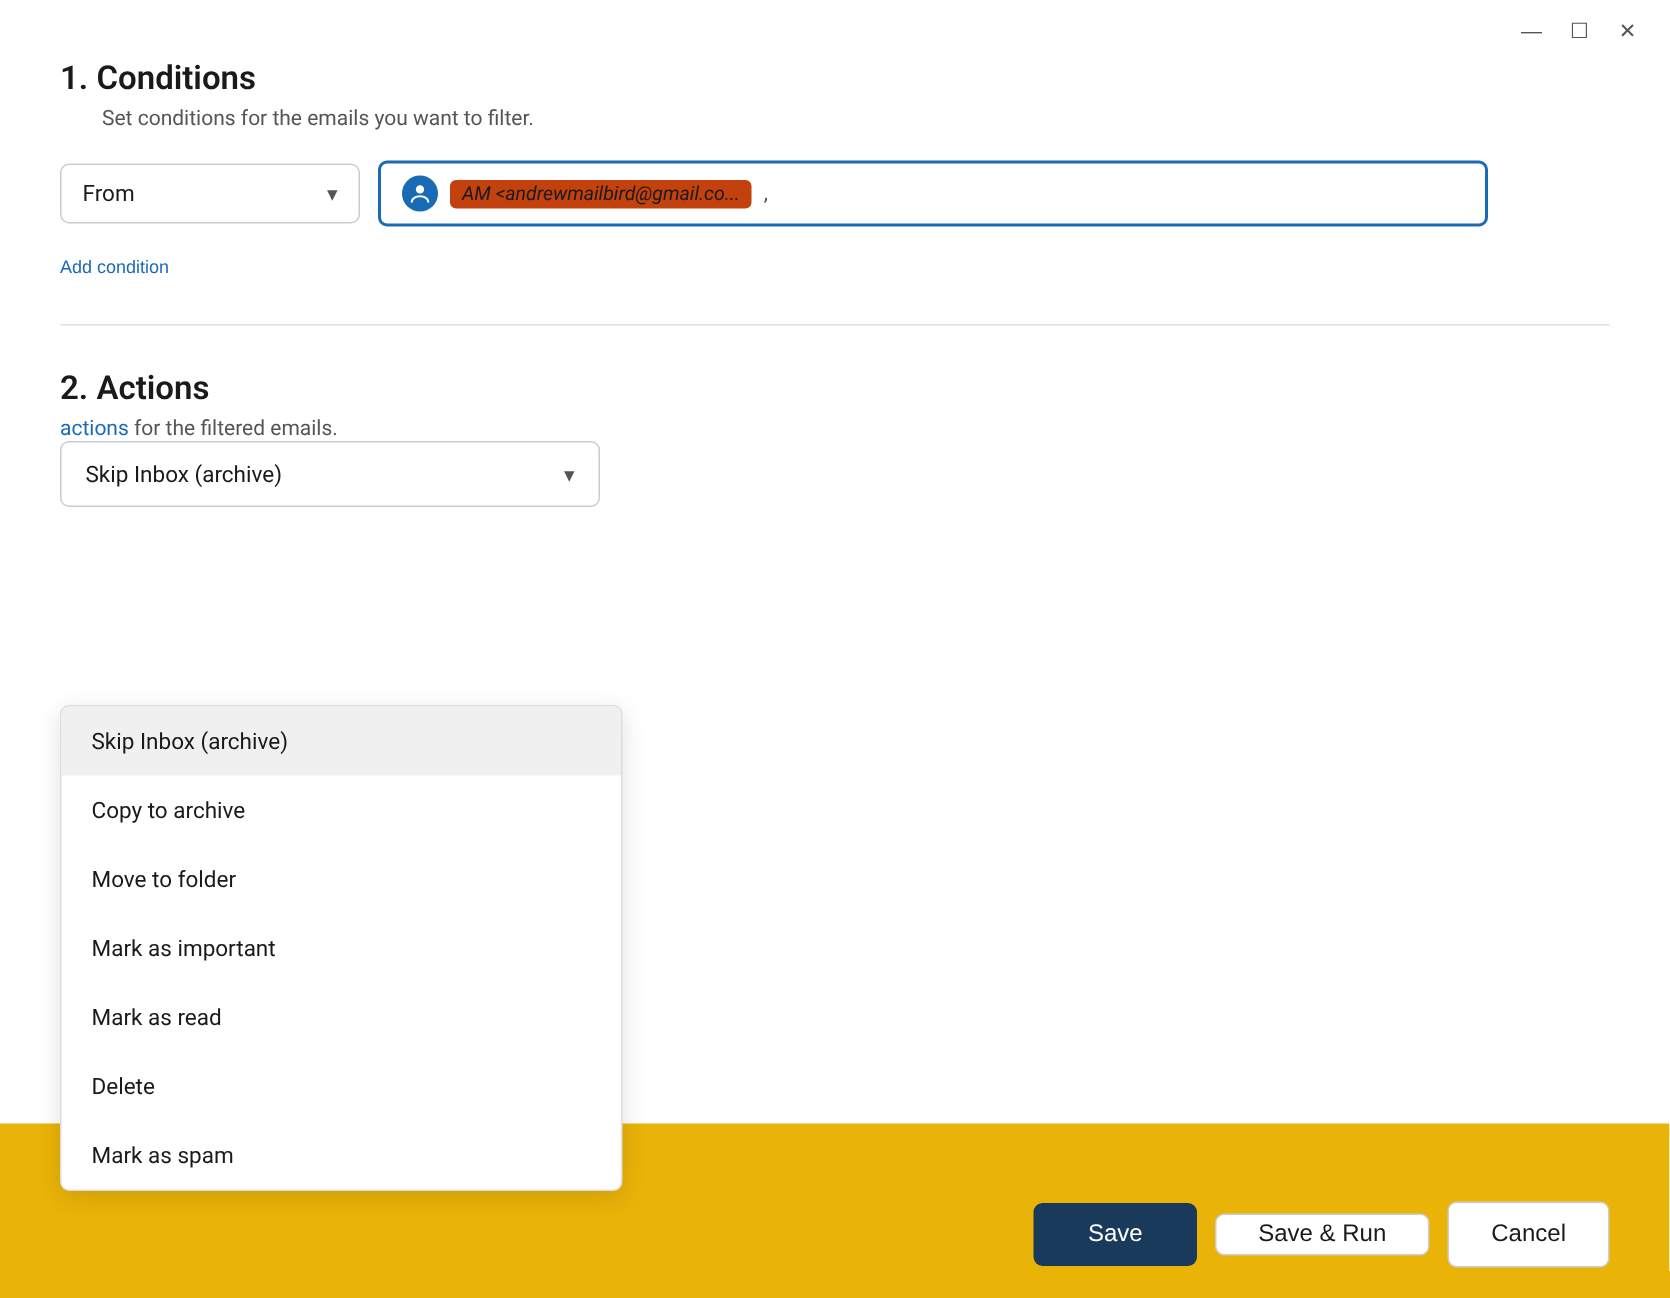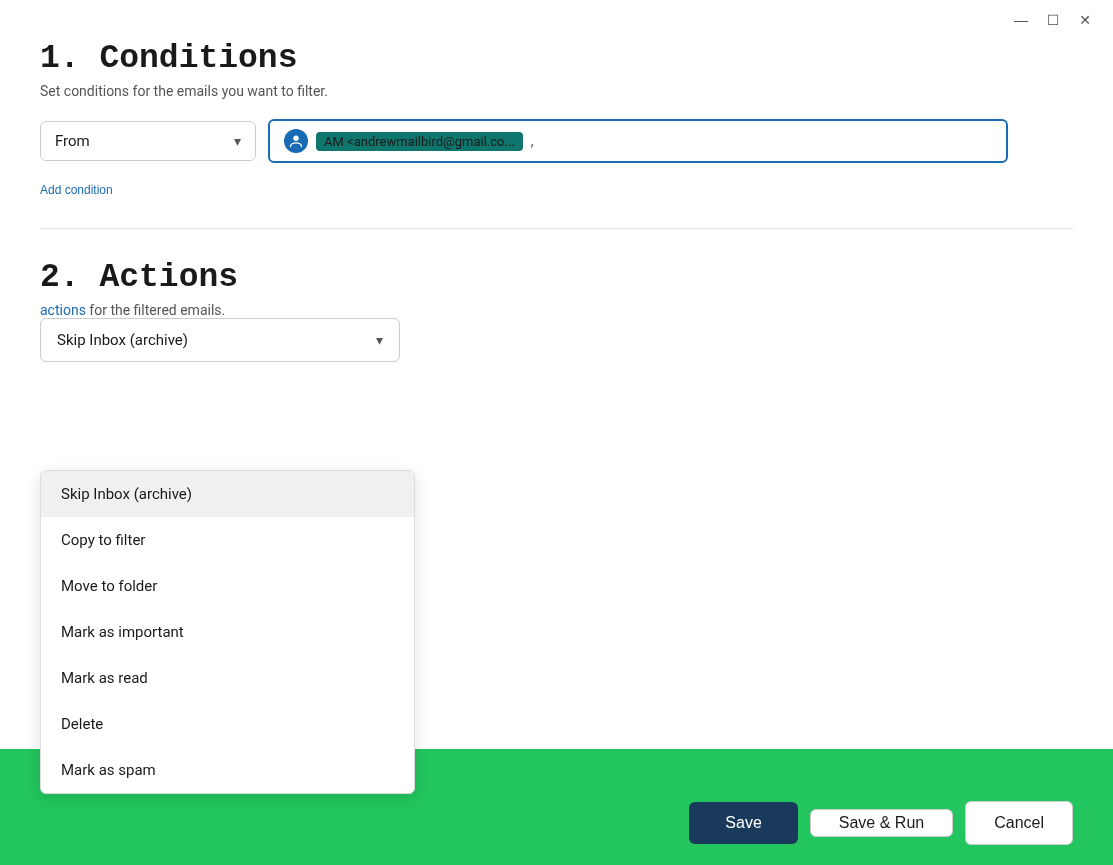--- a/index.html
+++ b/index.html
@@ -38,52 +38,52 @@
       justify-content: center;
       color: #555;
       font-size: 14px;
     }
 
     .main-content {
       padding: 40px 40px 20px 40px;
     }
 
     .section-title {
-      font-size: 33px;
+      font-size: 22px;
       font-weight: 600;
       color: #1a1a1a;
       margin-bottom: 6px;
-      font-family: Liberation Mono, monospace;
     }
 
     .section-subtitle {
       font-size: 14px;
       color: #1a6bb5;
       margin-bottom: 20px;
+      margin-left: 28px;
     }
 
     .section-subtitle span {
       color: #555;
     }
 
     .conditions-row {
       display: flex;
       align-items: center;
       gap: 12px;
       margin-bottom: 16px;
     }
 
     .dropdown-from {
       display: flex;
       align-items: center;
       justify-content: space-between;
       border: 1.5px solid #ccc;
       border-radius: 6px;
       padding: 10px 14px;
-      width: 216px;
+      width: 200px;
       cursor: pointer;
       background: #fff;
       font-size: 15px;
     }
 
     .email-input-box {
       display: flex;
       align-items: center;
       border: 2px solid #1a6bb5;
       border-radius: 6px;
@@ -108,25 +108,26 @@
       position: relative;
       overflow: hidden;
     }
 
     .email-avatar svg {
       width: 22px;
       height: 22px;
     }
 
     .email-tag {
-      background: #0f766e;
+      background: #c2410c;
       border-radius: 4px;
       padding: 2px 8px;
       font-size: 13px;
       color: #1a1a1a;
+      font-style: italic;
     }
 
     .email-comma {
       font-size: 14px;
       color: #555;
     }
 
     .add-condition {
       color: #1a6bb5;
       font-size: 12px;
@@ -196,21 +197,21 @@
 
     .dropdown-item.selected {
       background: #f0f0f0;
     }
 
     .bottom-section {
       position: absolute;
       bottom: 0;
       left: 0;
       right: 0;
-      background: #22c55e;
+      background: #eab308;
       padding: 20px 40px;
     }
 
     .bottom-note {
       font-size: 14px;
       color: #555;
       margin-bottom: 16px;
     }
 
     .bottom-note strong {
@@ -316,21 +317,21 @@
 
     <div class="action-dropdown-btn">
       <span>Skip Inbox (archive)</span>
       <span class="chevron-down">▾</span>
     </div>
   </div>
 </div>
 
 <div class="dropdown-menu">
   <div class="dropdown-item selected">Skip Inbox (archive)</div>
-  <div class="dropdown-item">Copy to filter</div>
+  <div class="dropdown-item">Copy to archive</div>
   <div class="dropdown-item">Move to folder</div>
   <div class="dropdown-item">Mark as important</div>
   <div class="dropdown-item">Mark as read</div>
   <div class="dropdown-item">Delete</div>
   <div class="dropdown-item">Mark as spam</div>
 </div>
 
 <div class="bottom-section">
   <div class="bottom-note">
     <span>ges in the </span><strong>andrewmailbird@yahoo.com</strong><span> account.</span>

